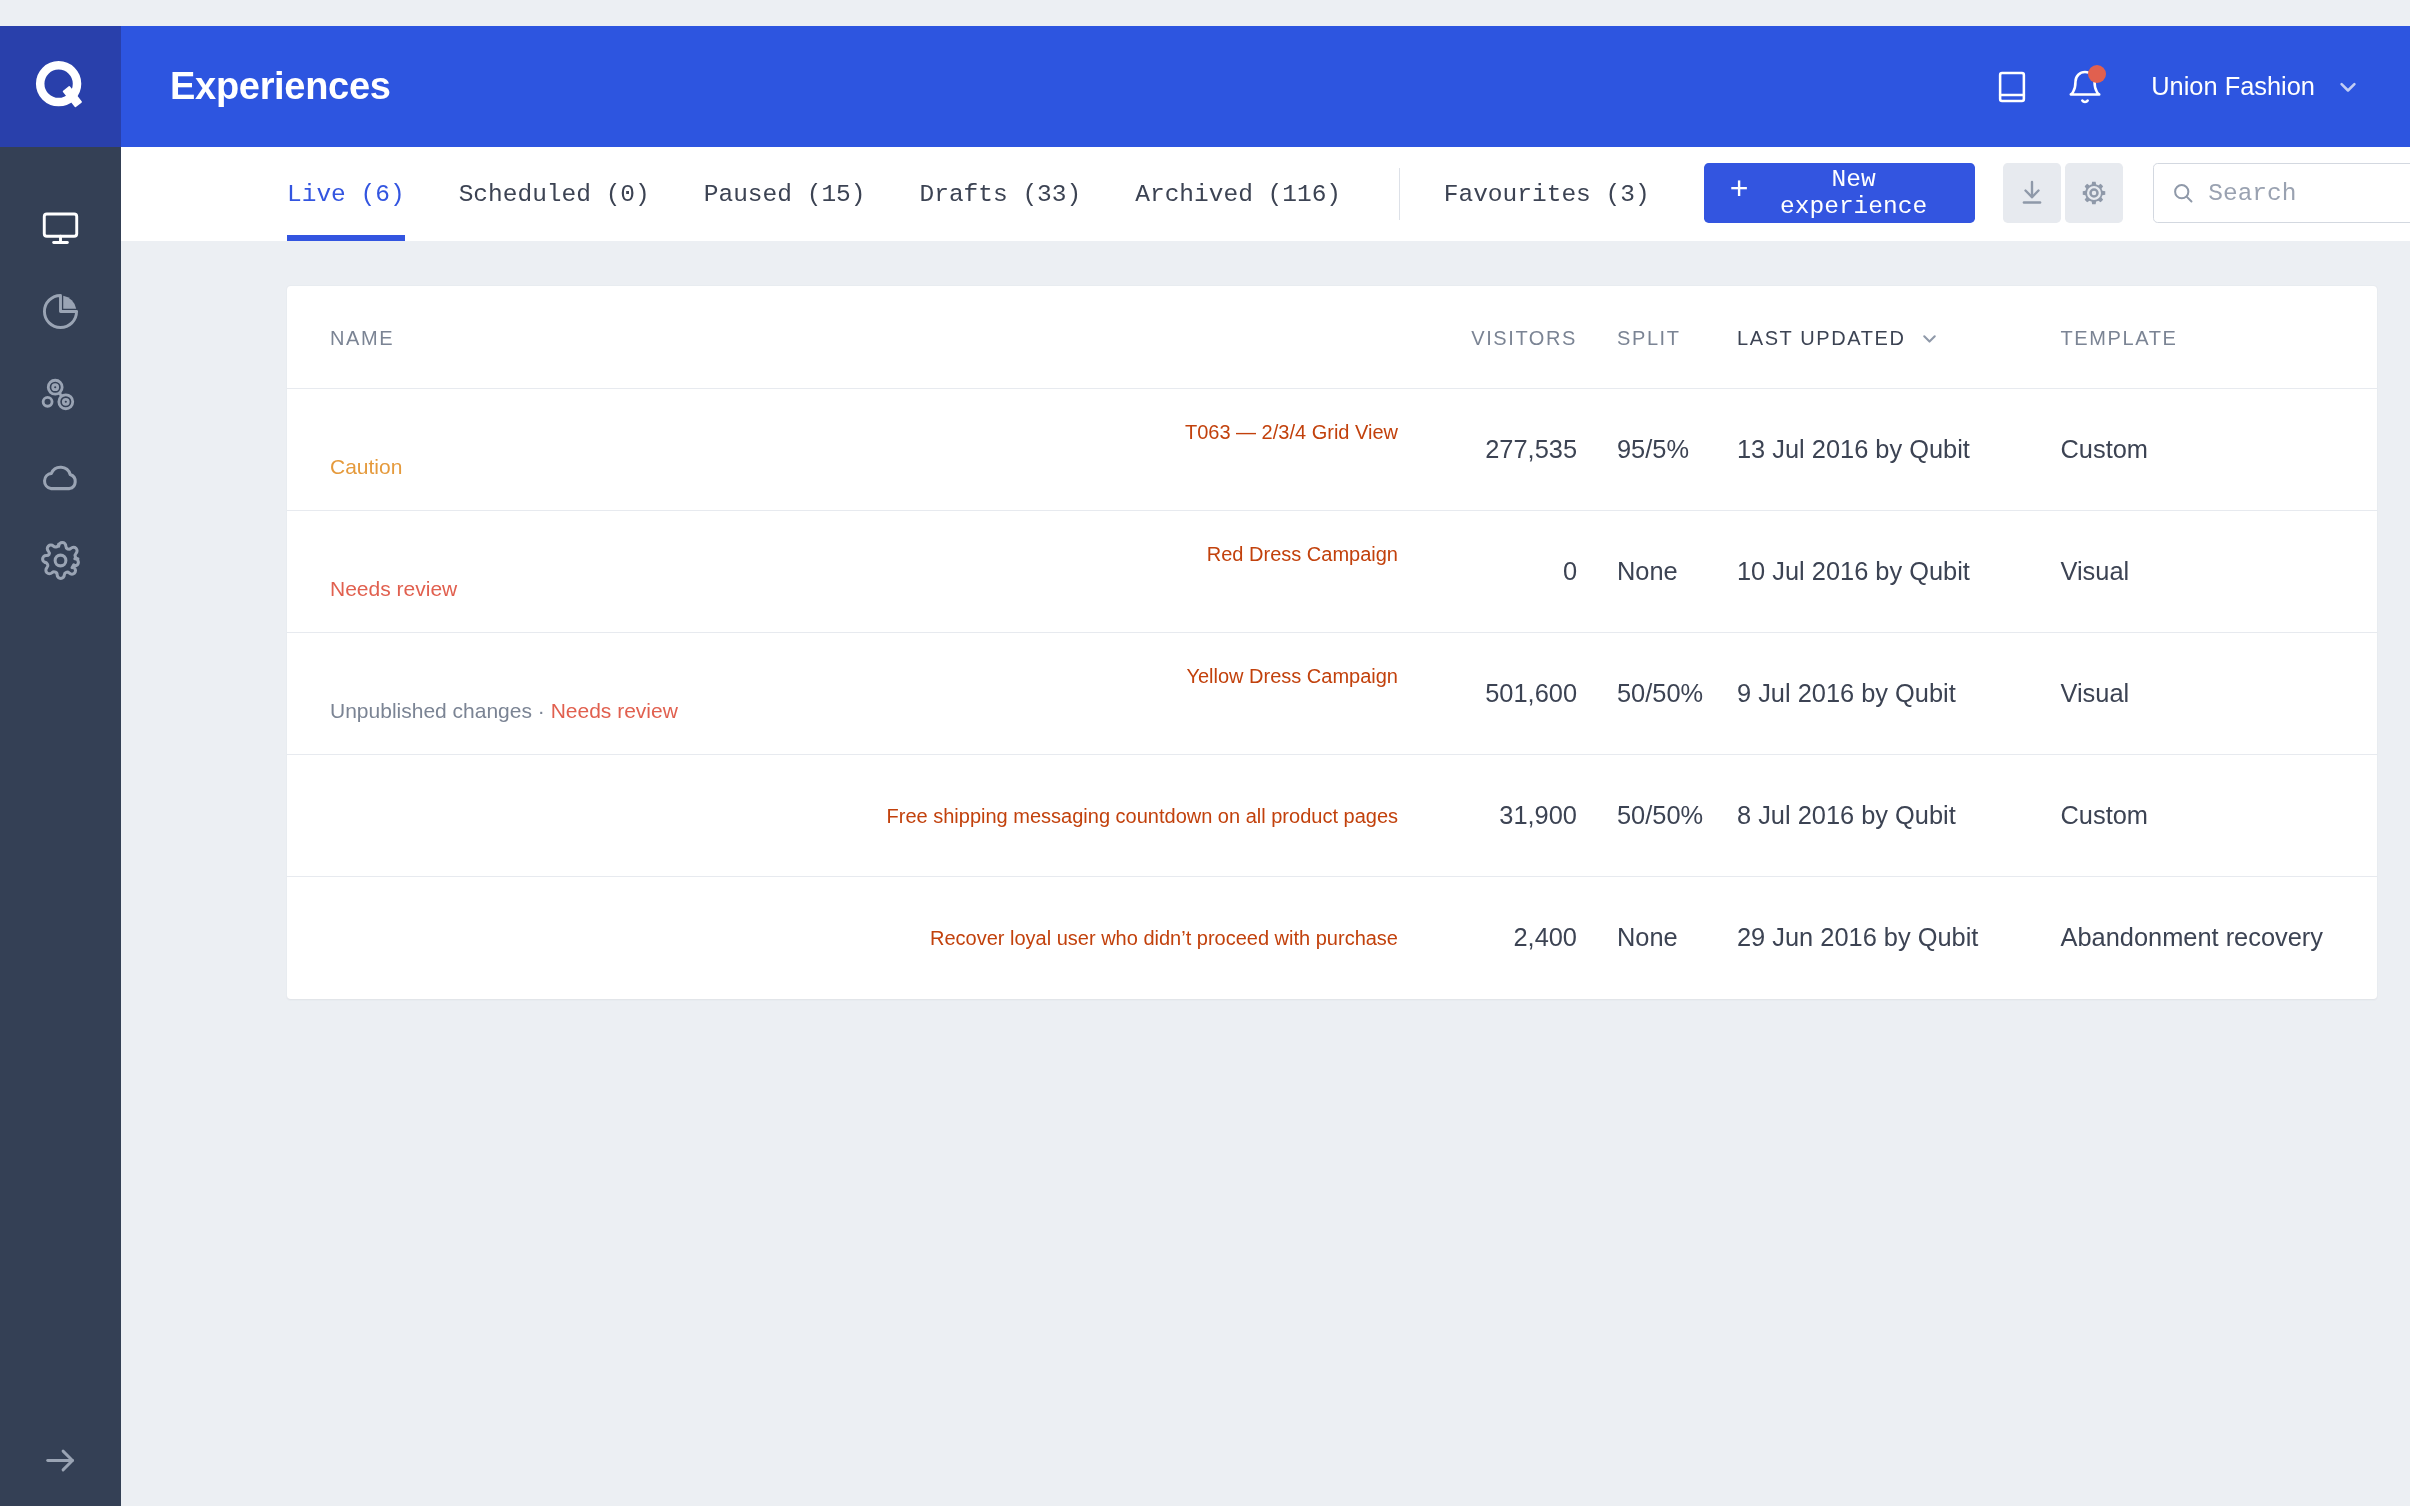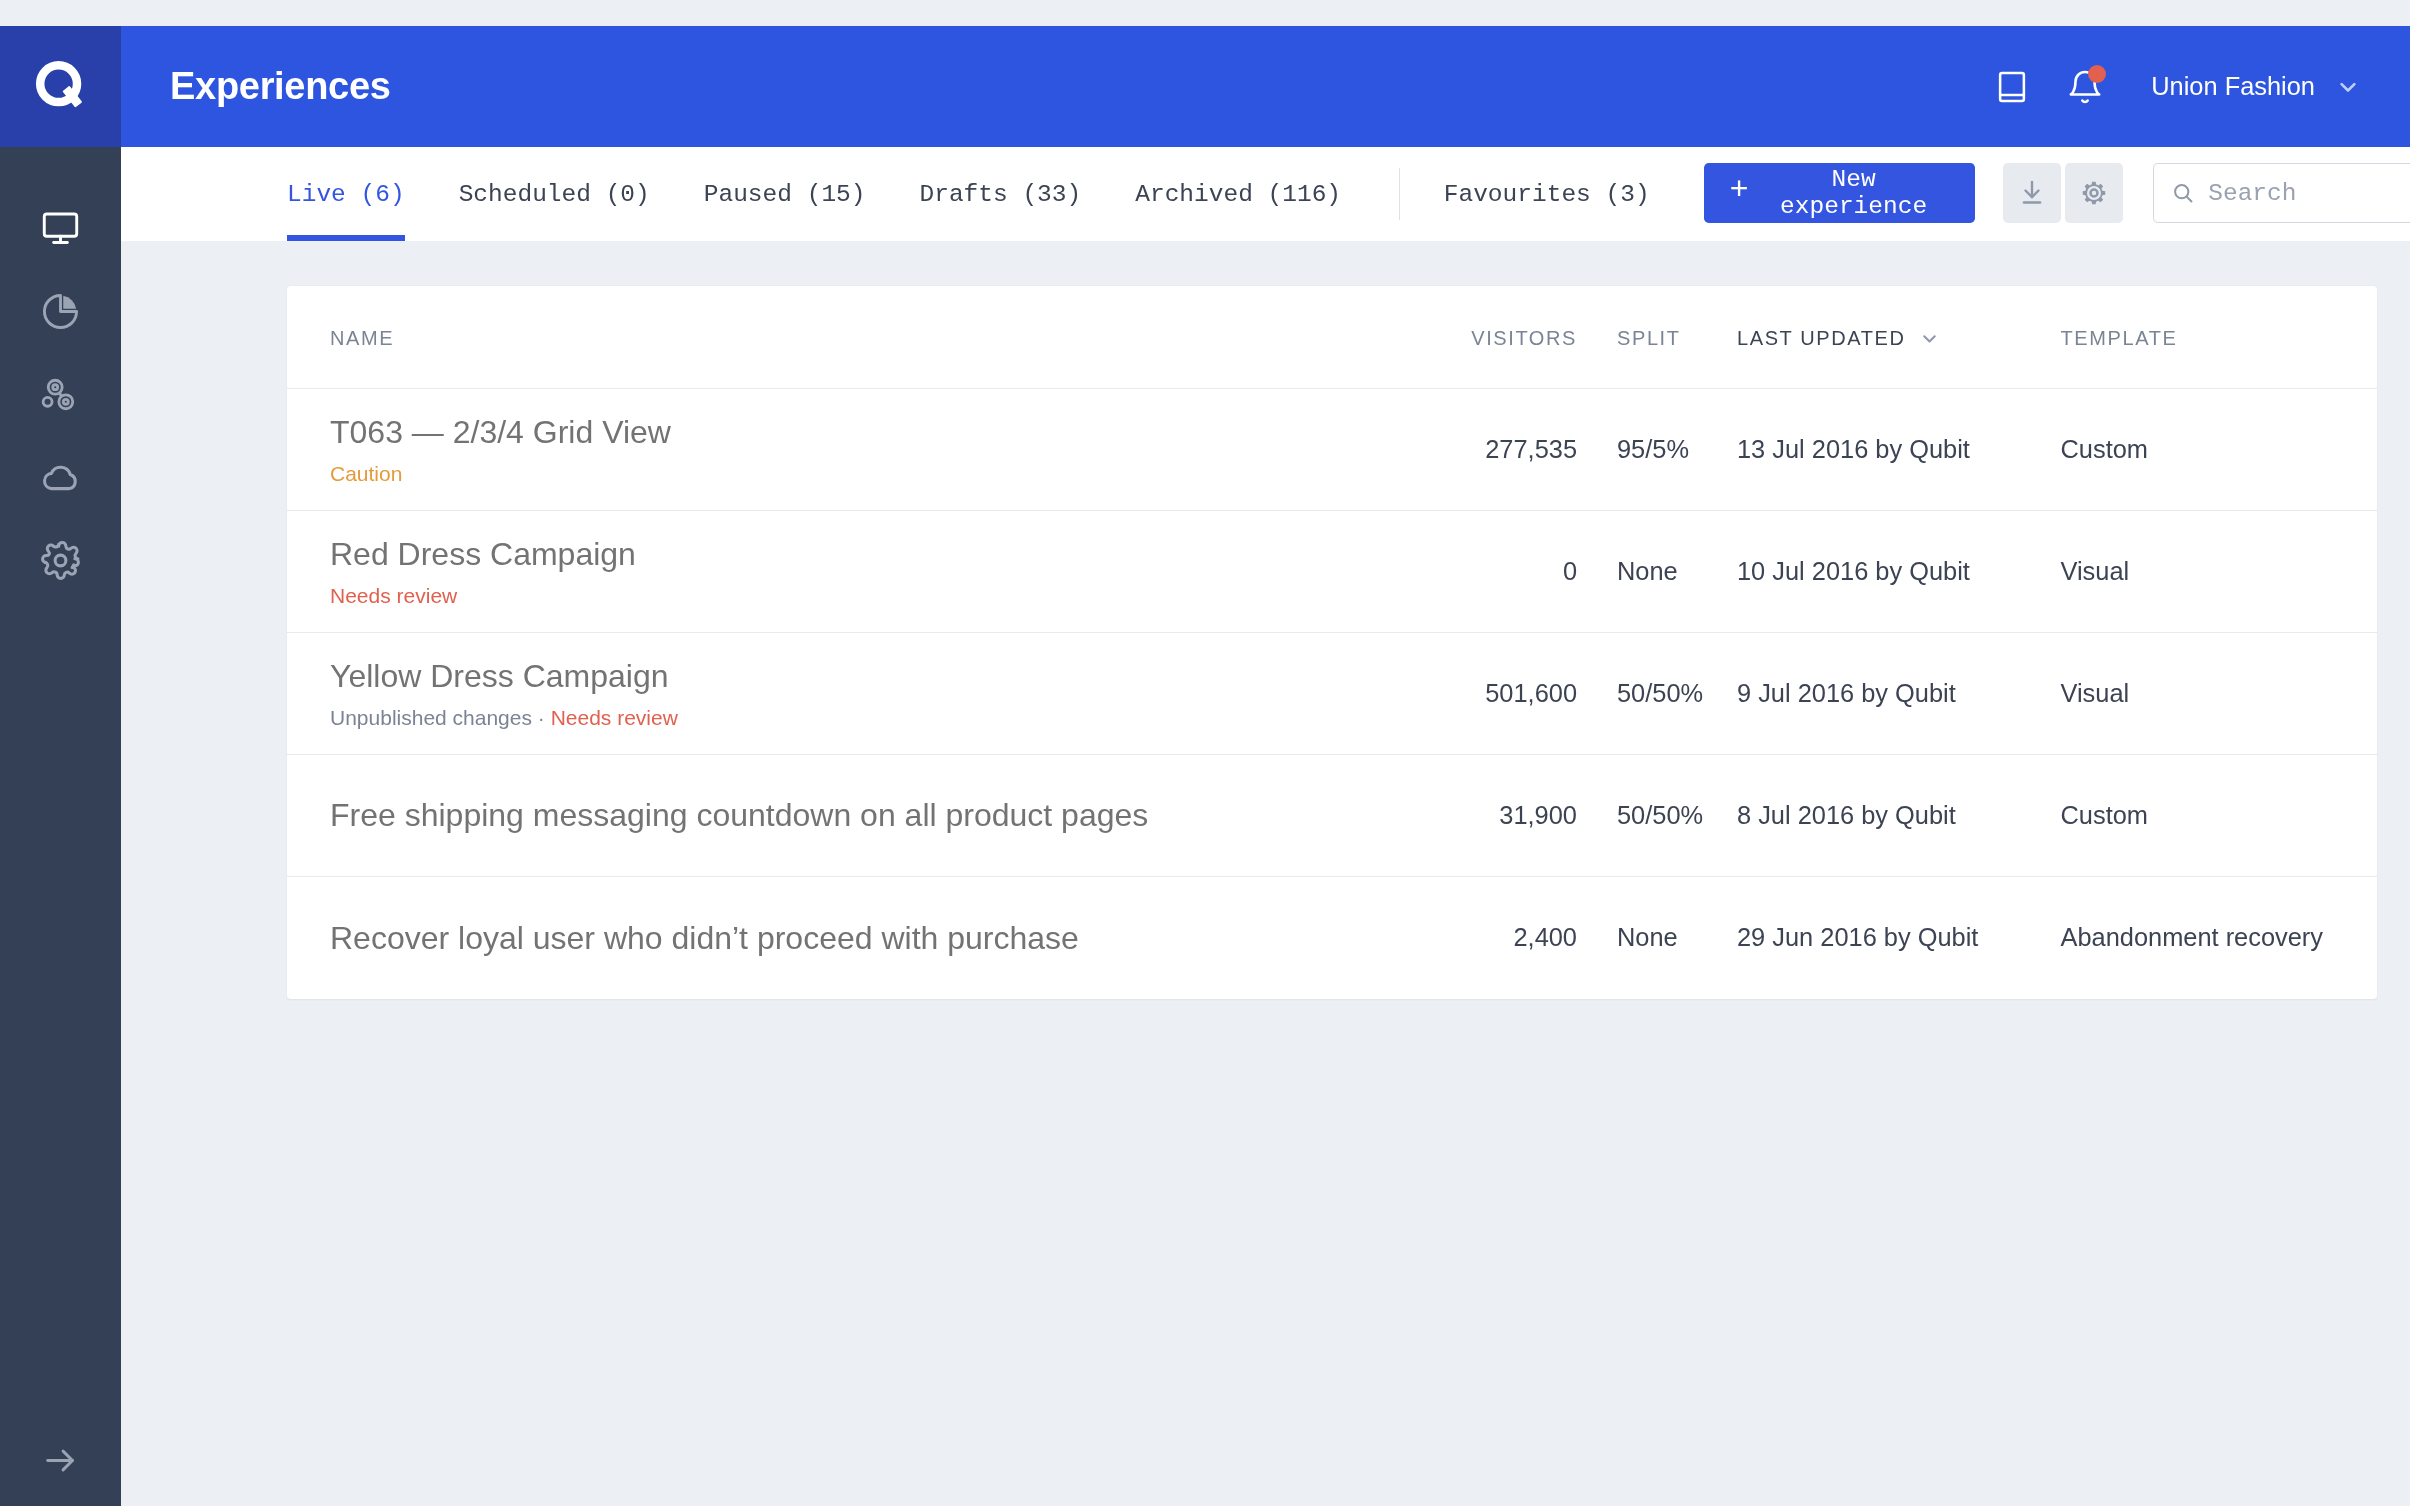--- a/index.html
+++ b/index.html
@@ -192,21 +192,21 @@
     padding: 0;
     height: 122px;
     vertical-align: middle;
   }
   tbody tr:last-child td { border-bottom: none; }
   td.c-name { padding-left: 43px; }
   td.c-visitors { text-align: right; }
   td.c-split { text-align: left; padding-left: 40px; }
   td.c-updated { text-align: left; padding-left: 21px; }
   td.c-template { text-align: left; padding-left: 24.5px; }
-  .row-title { font-size: 32px; color: #737373; line-height: 1.2; }
+  .row-title { font-size: 20px; color: #c2410c; line-height: 1.2; text-align: right; }
   .row-sub { font-size: 21px; margin-top: 10.4px; line-height: 1.2; }
   .sub-caution { color: #e59a3c; }
   .sub-review { color: #e1604f; }
   .sub-muted { color: #7b8494; }
   .name-cell { display: flex; flex-direction: column; justify-content: center; }
 </style>
 </head>
 <body>
 
 <div class="app">

